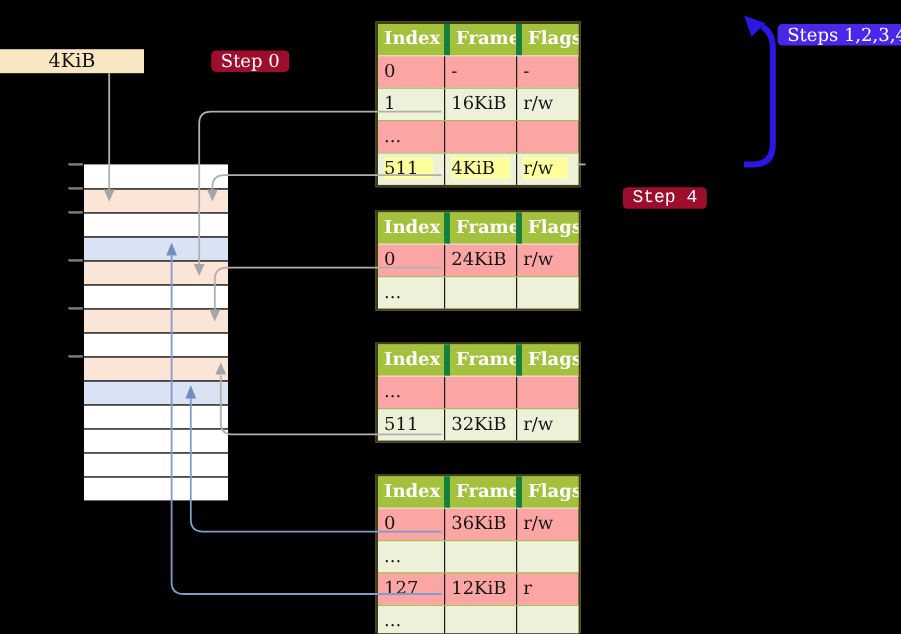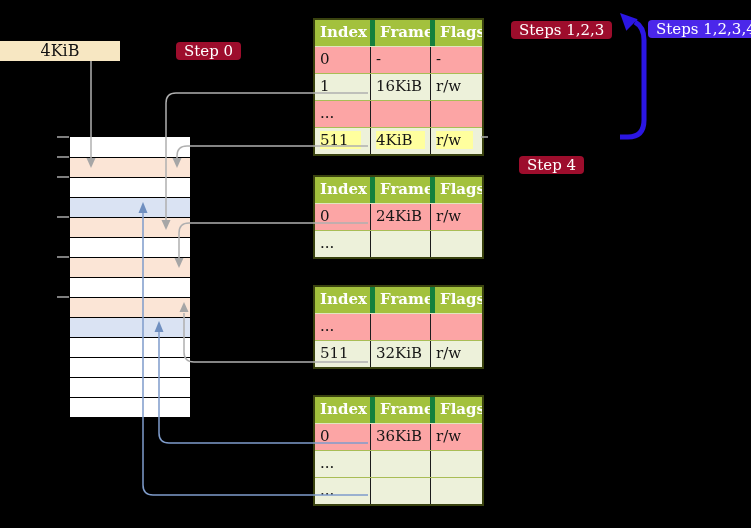--- a/index.html
+++ b/index.html
@@ -8,21 +8,21 @@
   
   .frame-size-box{position:absolute;left:0;top:41px;width:120px;height:20px;
     background:var(--cream);color:#111;font-size:16px;line-height:20px;text-align:center;}
   .badge{position:absolute;color:#fff;font-size:15px;line-height:16px;padding:1px 8px;
     border-radius:4px;white-space:nowrap;}
   .badge.red{background:var(--crimson);}
   .badge.blue{background:var(--indigo-label);}
   .badge-step0{left:176px;top:42px;}
   .badge-steps123{left:511px;top:21px;}
   .badge-steps1234{left:648px;top:20px;}
-  .badge-step4{left:519px;top:156px;}
+  .badge-step4{left:519px;top:156px;font-family:Liberation Mono, monospace;}
   
   .memory{position:absolute;left:70px;top:137px;width:120px;}
   .mem-row{height:20px;box-sizing:border-box;background:#fff;}
   .mem-row + .mem-row{border-top:1px solid #000;}
   .mem-row.peach{background:var(--peach);}
   .mem-row.blue{background:var(--lightblue);}
   .tick{position:absolute;left:57px;width:12px;height:2px;background:#7f7f7f;}
   
   .pt-table{position:absolute;left:313px;width:167px;border:2px solid #3a430f;
     background:#fca5a5;box-sizing:content-box;}
@@ -42,21 +42,20 @@
   .overlay{position:absolute;left:0;top:0;pointer-events:none;}
 </style>
 </head>
 <body>
 
 <div class="canvas">
 
   <div class="frame-size-box">4KiB</div>
 
   <div class="badge red badge-step0">Step 0</div>
-  <div class="badge red badge-steps123">Steps 1,2,3</div>
   <div class="badge blue badge-steps1234">Steps 1,2,3,4</div>
   <div class="badge red badge-step4">Step 4</div>
 
   <div id="ticks">
       <div class="tick" style="top: 136px;"></div>
       <div class="tick" style="top: 156px;"></div>
       <div class="tick" style="top: 176px;"></div>
       <div class="tick" style="top: 216px;"></div>
       <div class="tick" style="top: 256px;"></div>
       <div class="tick" style="top: 296px;"></div>
@@ -156,20 +155,25 @@
         <div class="pt-row">
           <div class="pt-cell">0</div>
           <div class="pt-cell">36KiB</div>
           <div class="pt-cell">r/w</div>
         </div>
         <div class="pt-row alt">
           <div class="pt-cell">...</div>
           <div class="pt-cell"></div>
           <div class="pt-cell"></div>
         </div>
+        <div class="pt-row">
+          <div class="pt-cell">127</div>
+          <div class="pt-cell">12KiB</div>
+          <div class="pt-cell">r</div>
+        </div>
         <div class="pt-row alt">
           <div class="pt-cell">...</div>
           <div class="pt-cell"></div>
           <div class="pt-cell"></div>
         </div>
       </div>
     </div>
 
   <svg class="overlay" width="751" height="528" viewBox="0 0 751 528">
 

